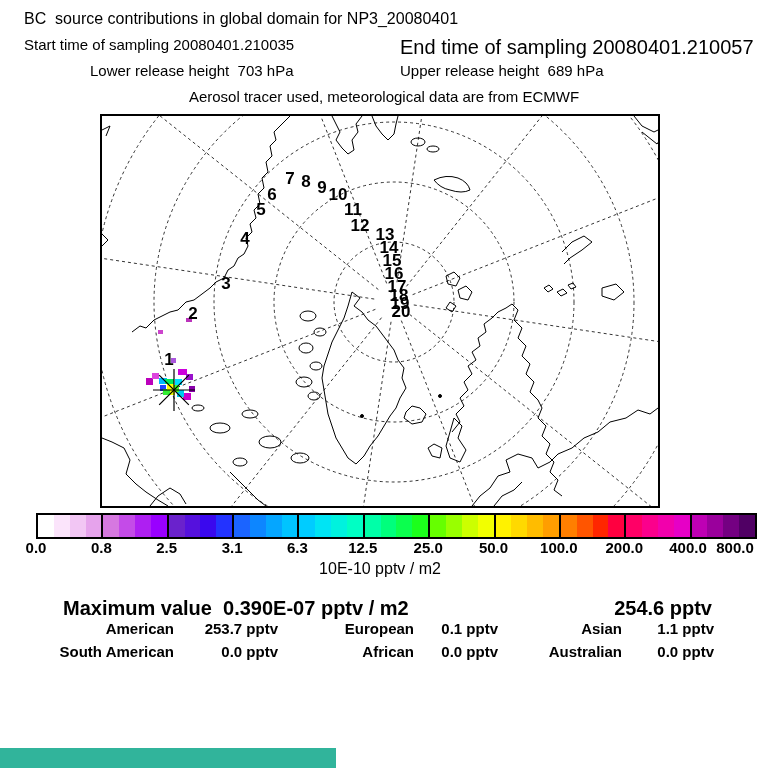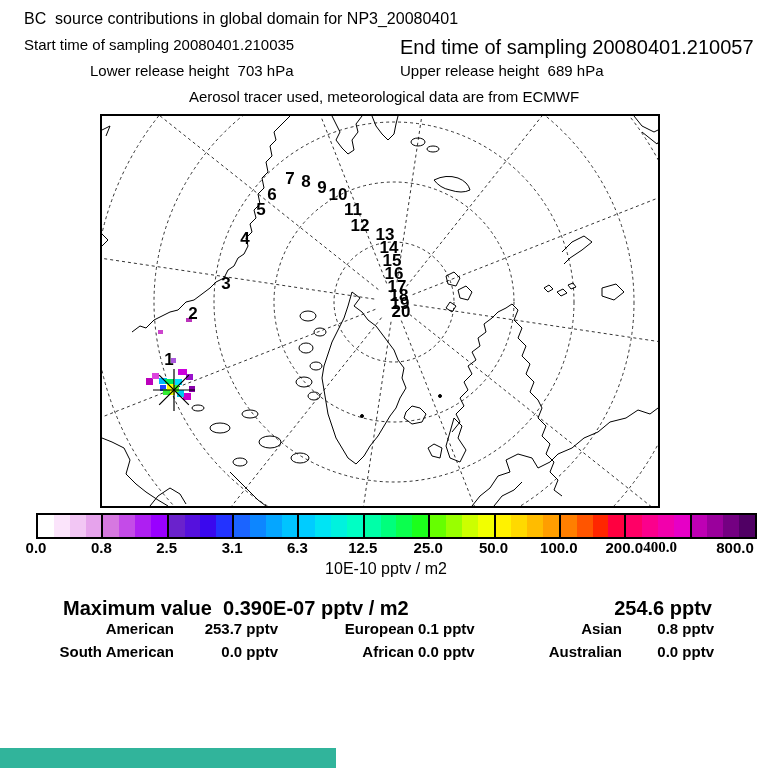--- a/index.html
+++ b/index.html
@@ -10,33 +10,33 @@
   .hdr-l2b{left:400px;top:36px;font-size:20px;}
   .hdr-l3a{left:90px;top:62px;font-size:15px;}
   .hdr-l3b{left:400px;top:62px;font-size:15px;}
   .hdr-l4{left:0;top:88px;width:768px;text-align:center;font-size:15px;}
   #map-svg{position:absolute;left:100px;top:114px;width:556px;height:390px;border:2px solid #000;background:#fff;}
   #cbar{position:absolute;left:36px;top:513px;width:717px;height:22px;display:flex;border:2px solid #000;}
   .cbar-seg{flex:1;display:flex;border-left:2px solid #000;}
   .cbar-seg:first-child{border-left:none;}
   .cbar-cell{flex:1;}
   .cbar-tick{position:absolute;top:539px;width:64px;text-align:center;font-size:15px;font-weight:bold;white-space:pre;}
-  .cbar-units{left:286px;top:560px;width:200px;text-align:center;font-size:16px;}
+  .cbar-units{left:280px;top:560px;width:200px;text-align:center;font-size:16px;}
   .stat-row{position:absolute;left:0;top:0;width:768px;height:18px;}
   .stat-cell{position:absolute;font-weight:bold;white-space:pre;}
   .row1{top:597px;font-size:20px;}
   .row2{top:620px;font-size:15px;}
   .row3{top:643px;font-size:15px;}
   .s-a{left:63px;}
   .s-b{left:430px;}
   .s-c{left:600px;width:112px;text-align:right;}
   .sc0{left:38px;width:136px;text-align:right;}
   .sc1{left:186px;width:92px;text-align:right;}
   .sc2{left:316px;width:98px;text-align:right;}
-  .sc3{left:418px;width:80px;}
+  .sc3{left:418px;width:80px;text-align:right;}
   .sc4{left:518px;width:104px;text-align:right;}
   .sc5{left:618px;width:96px;text-align:right;}
   #footer-bar{position:absolute;left:0;top:748px;width:336px;height:20px;}
 </style>
 </head>
 <body>
 
 <div class="txt hdr-title">BC  source contributions in global domain for NP3_20080401</div>
 <div class="txt hdr-l2a">Start time of sampling 20080401.210035</div>
 <div class="txt hdr-l2b">End time of sampling 20080401.210057</div>
@@ -243,36 +243,36 @@
     <span class="cbar-tick" style="left: 4px;">0.0</span>
     <span class="cbar-tick" style="left: 69.36px;">0.8</span>
     <span class="cbar-tick" style="left: 134.72px;">2.5</span>
     <span class="cbar-tick" style="left: 200.08px;">3.1</span>
     <span class="cbar-tick" style="left: 265.44px;">6.3</span>
     <span class="cbar-tick" style="left: 330.8px;">12.5</span>
     <span class="cbar-tick" style="left: 396.16px;">25.0</span>
     <span class="cbar-tick" style="left: 461.52px;">50.0</span>
     <span class="cbar-tick" style="left: 526.88px;">100.0</span>
     <span class="cbar-tick" style="left: 592.24px;">200.0</span>
-    <span class="cbar-tick" style="left: 628px; font-family: Liberation Serif, serif;">400.0</span>
+    <span class="cbar-tick" style="left: 656px;">400.0</span>
     <span class="cbar-tick" style="left: 703px;">800.0</span>
   </div>
 <div class="txt cbar-units">10E-10 pptv / m2</div>
 
 <div class="stat-row row1" id="stat-row1">
     <span class="stat-cell s-a">Maximum value  0.390E-07 pptv / m2</span>
     <span class="stat-cell s-c">254.6 pptv</span>
   </div>
 <div class="stat-row row2" id="stat-row2">
     <span class="stat-cell sc0">American</span>
     <span class="stat-cell sc1">253.7 pptv</span>
     <span class="stat-cell sc2">European</span>
     <span class="stat-cell sc3">0.1 pptv</span>
     <span class="stat-cell sc4">Asian</span>
-    <span class="stat-cell sc5">0.8 pptv</span>
+    <span class="stat-cell sc5">1.1 pptv</span>
   </div>
 <div class="stat-row row3" id="stat-row3">
     <span class="stat-cell sc0">South American</span>
     <span class="stat-cell sc1">0.0 pptv</span>
     <span class="stat-cell sc2">African</span>
     <span class="stat-cell sc3">0.0 pptv</span>
     <span class="stat-cell sc4">Australian</span>
     <span class="stat-cell sc5">0.0 pptv</span>
   </div>
 

